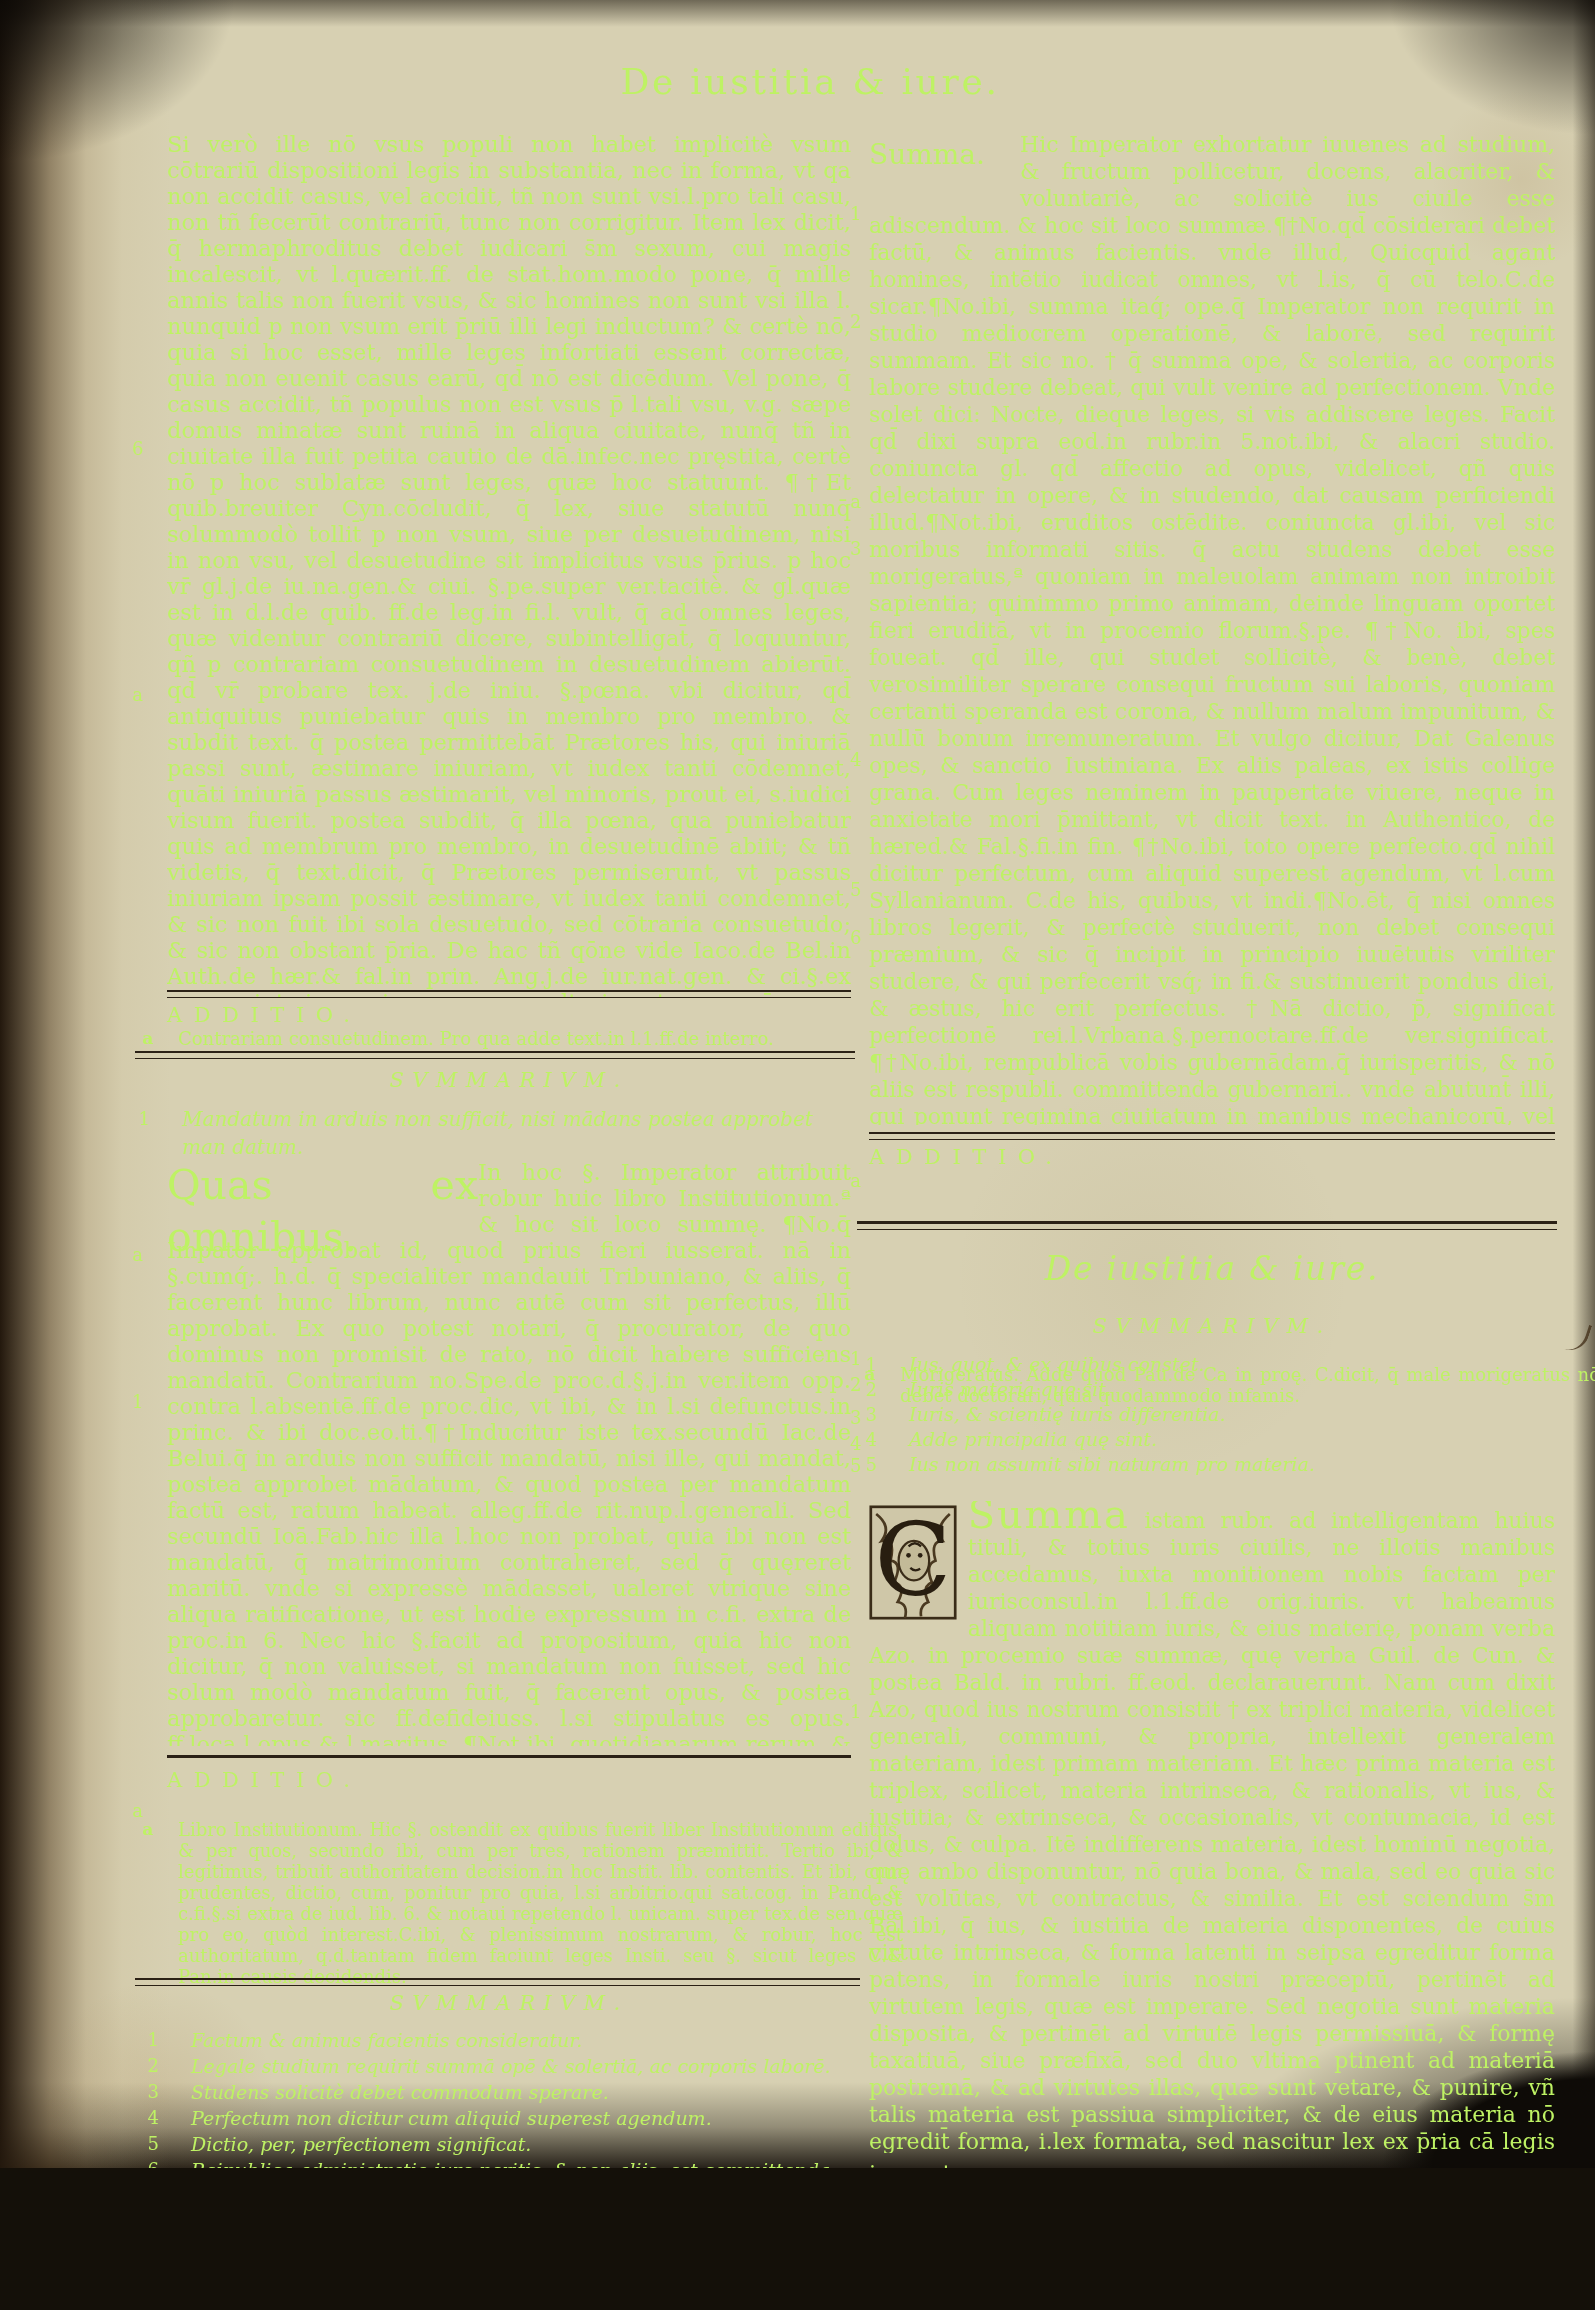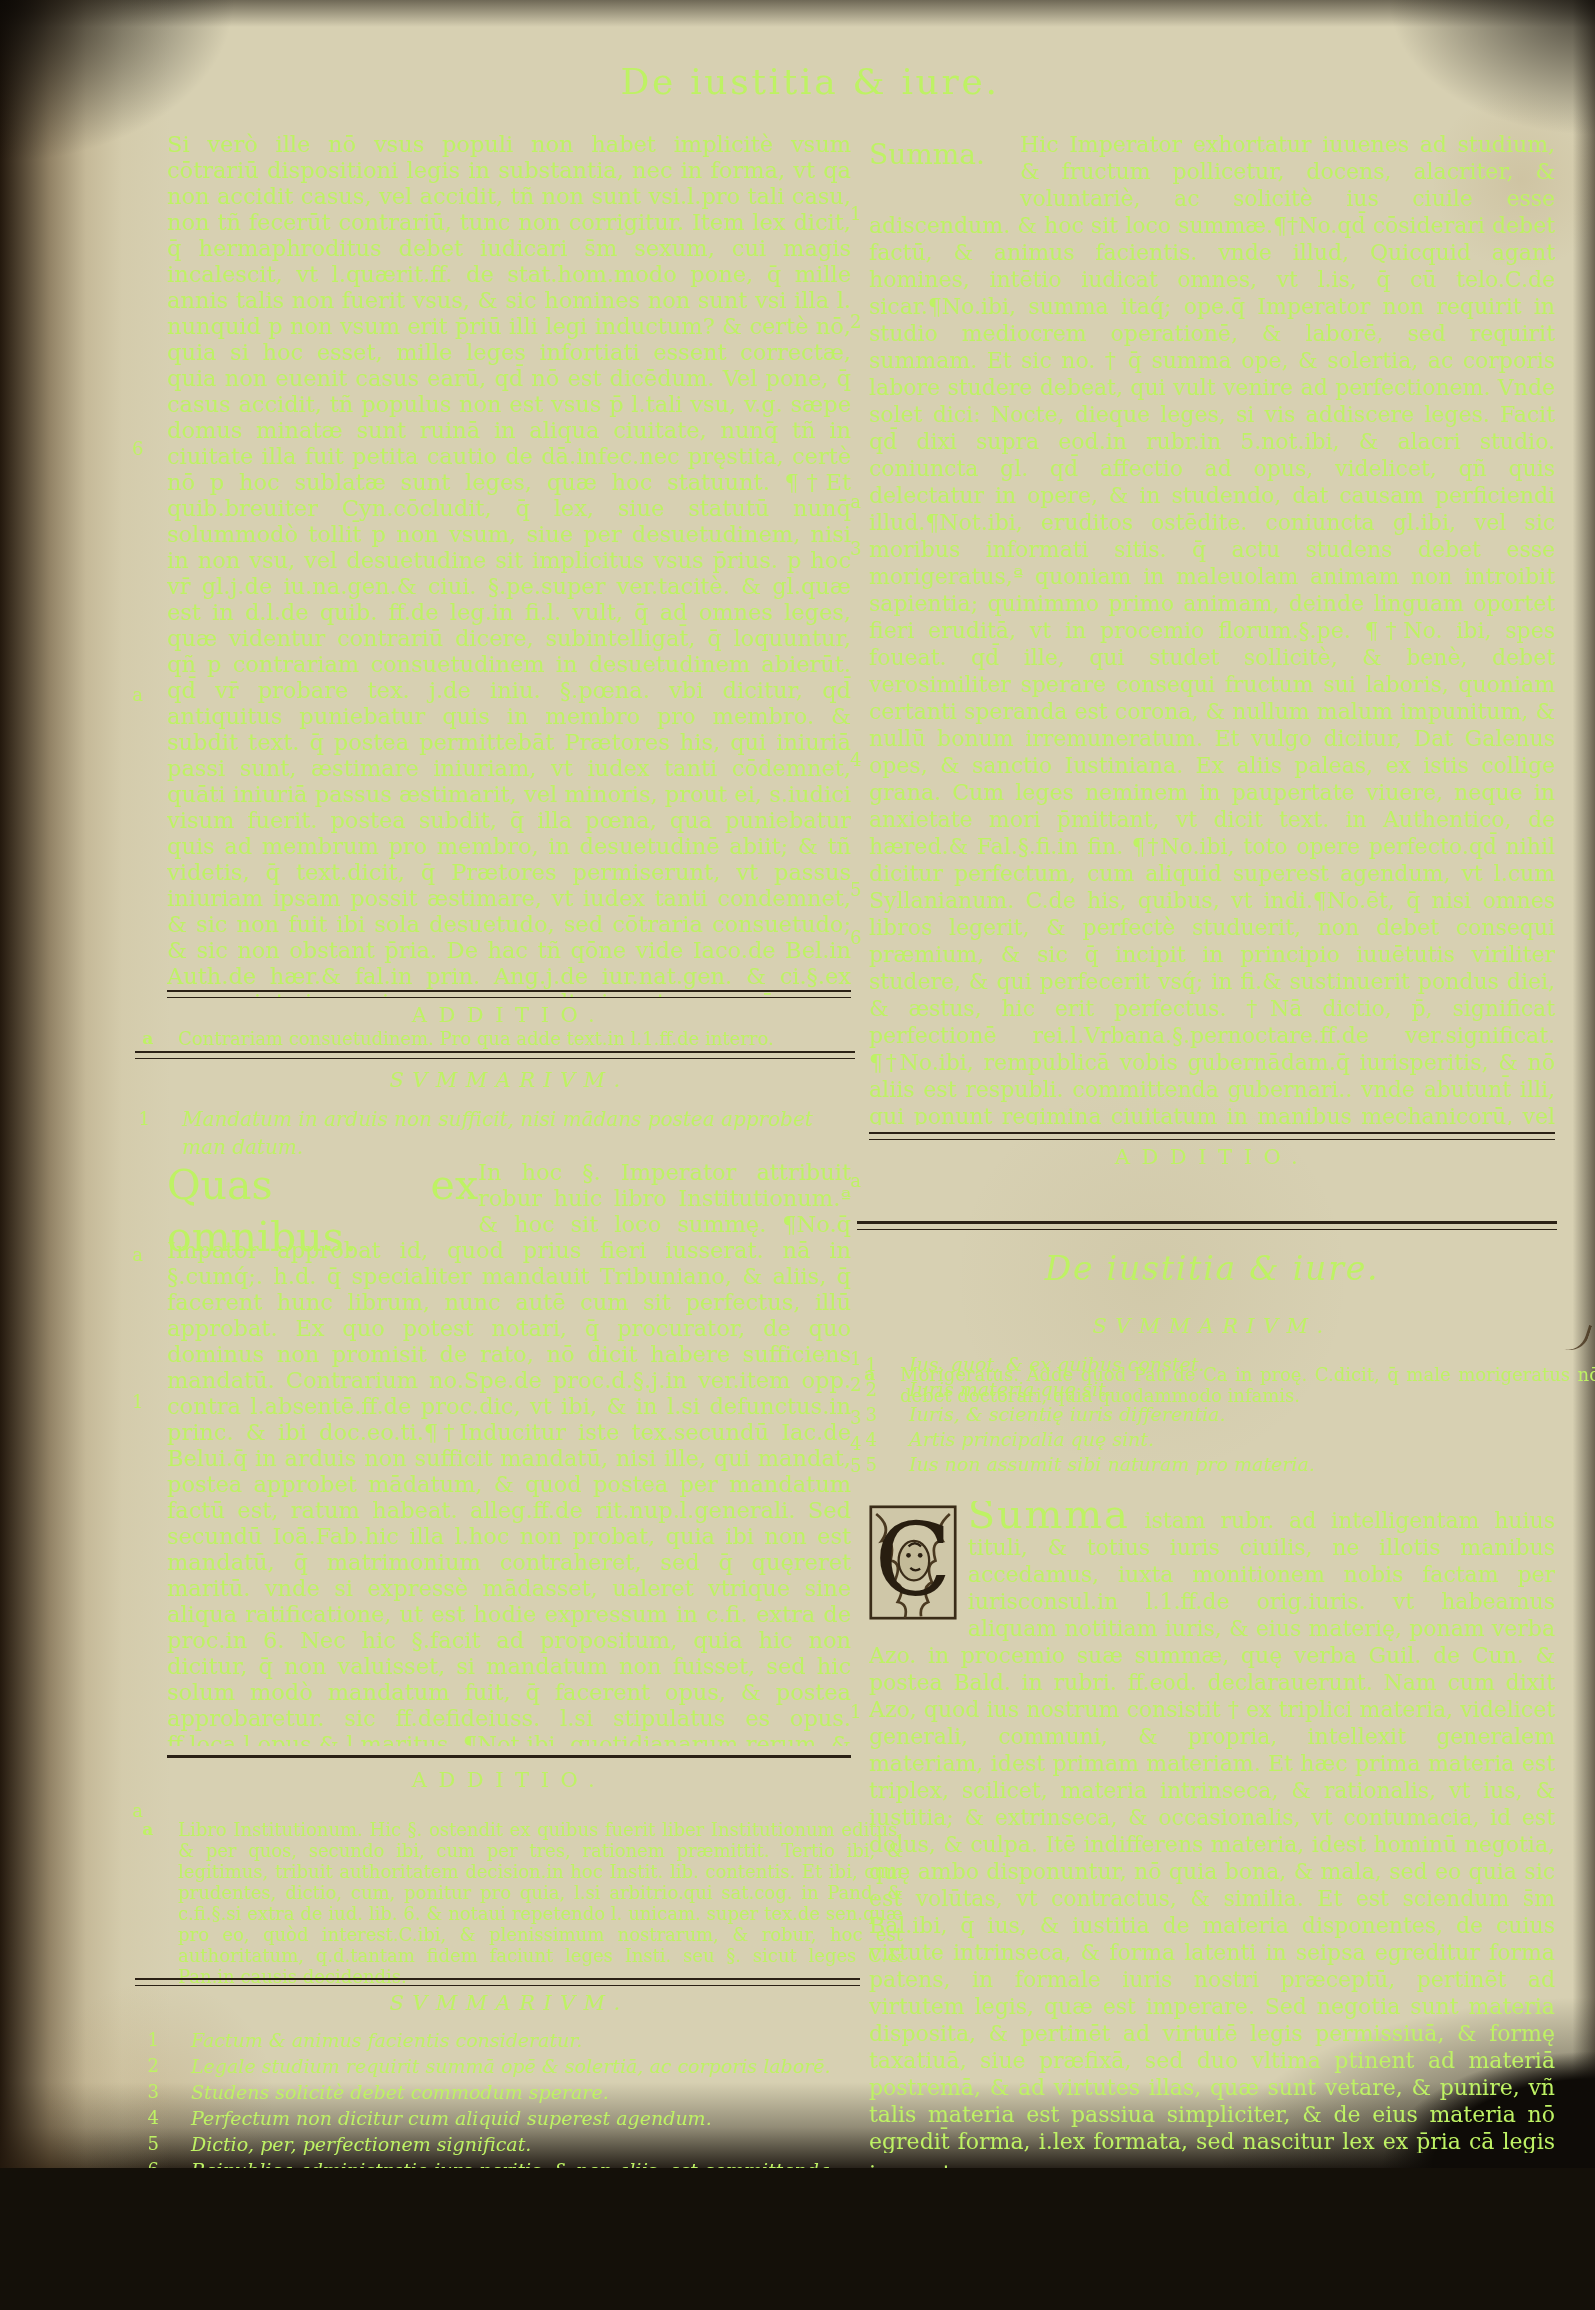--- a/index.html
+++ b/index.html
@@ -18,21 +18,21 @@
       linear-gradient(0deg, rgba(20,15,9,.9) 0px, rgba(20,15,9,.35) 41px, rgba(20,15,9,0) 86px),
       linear-gradient(180deg, rgba(25,19,11,.55) 0px, rgba(25,19,11,0) 27px),
       #d7d0b2;}
   .corner-br{position:absolute;right:0;bottom:0;width:297px;height:162px;
     background:radial-gradient(ellipse 297px 162px at 100% 100%, #0e0b07 55%, rgba(14,11,7,0) 72%);}
   .blk{position:absolute;}
   .para{font-size:22.5px;line-height:26px;text-align:justify;overflow:hidden;}
   .rc .para{font-size:22px;line-height:27px;}
   .drule{height:4.5px;border-top:2.7px solid #2b2115;border-bottom:0.9px solid #2b2115;}
   .srule{height:2.7px;background:#2b2115;}
-  .addhead{font-size:21px;letter-spacing:.55em;text-align:center;}
+  .addhead{font-size:21px;letter-spacing:.55em;text-align:left;}
   .sumhead{font-size:21px;letter-spacing:.4em;text-align:center;font-style:italic;}
   .small{font-size:18px;line-height:21px;text-align:justify;}
   .notewrap{position:relative;padding-left:43px;}
   .notewrap .mk{position:absolute;left:7.2px;top:0;font-weight:bold;font-size:17px;}
   .sumitem{position:relative;padding-left:47px;font-style:italic;font-size:19px;}
   .sumitem .num{position:absolute;left:3.6px;font-style:normal;font-size:18px;}
   .incipit-quas{float:left;width:311px;height:58px;font-size:41px;line-height:52px;}
   .incipit-summa{float:left;width:151px;height:56px;font-size:28px;line-height:47px;}
   .ornate{float:left;width:88px;height:115px;margin:3.6px 10.8px 1.8px 0;}
   .irca{font-size:40px;line-height:27px;letter-spacing:1.8px;}
@@ -108,21 +108,21 @@
       <span>Morigeratus. Adde quod Pau.de Ca in proę. C.dicit, q̄ male morigeratus nō debet doctorari, quia quodammodo infamis.</span>
     </div>
     <div class="blk drule" style="left:857px;top:1221px;width:700px;border-top-width:3.6px;"></div>
 
     <div class="blk secthead" style="left:869px;top:1249px;width:686px;">De iustitia &amp; iure.</div>
     <div class="blk sumhead" style="left:869px;top:1314px;width:686px;">SVMMARIVM.</div>
     <div class="blk" style="left:862px;top:1352px;width:693px;">
       <div class="sumitem" style="line-height:25px;"><span class="num">1</span><span>Ius, quot, &amp; ex quibus constet.</span></div>
       <div class="sumitem" style="line-height:25px;"><span class="num">2</span><span>Iuris materia quę sit.</span></div>
       <div class="sumitem" style="line-height:25px;"><span class="num">3</span><span>Iuris, &amp; scientię iuris differentia.</span></div>
-      <div class="sumitem" style="line-height:25px;"><span class="num">4</span><span>Artis principalia quę sint.</span></div>
+      <div class="sumitem" style="line-height:25px;"><span class="num">4</span><span>Adde principalia quę sint.</span></div>
       <div class="sumitem" style="line-height:25px;"><span class="num">5</span><span>Ius non assumit sibi naturam pro materia.</span></div>
     </div>
 
     <div class="blk para" style="left:869px;top:1501px;width:686px;height:652px;">
       <span class="ornate">
         <svg width="88" height="115" viewBox="0 0 98 128" xmlns="http://www.w3.org/2000/svg" style="font-size:24.6px">
           <rect x="2" y="2" width="94" height="124" fill="#cfc7a8" stroke="#3a2c18" stroke-width="3"></rect>
           <path d="M8 10 q18 14 6 30 q16 -4 10 22 q14 2 4 24 q14 4 4 22 q12 2 8 18" fill="none" stroke="#4a3920" stroke-width="3"></path>
           <path d="M90 10 q-18 16 -8 30 q-14 0 -8 22 q-12 4 -4 24 q-12 6 -4 22 q-10 4 -8 16" fill="none" stroke="#4a3920" stroke-width="3"></path>
           <text x="49" y="100" text-anchor="middle" font-family="DejaVu Serif, serif" font-size="112" fill="#281e10">C</text>

